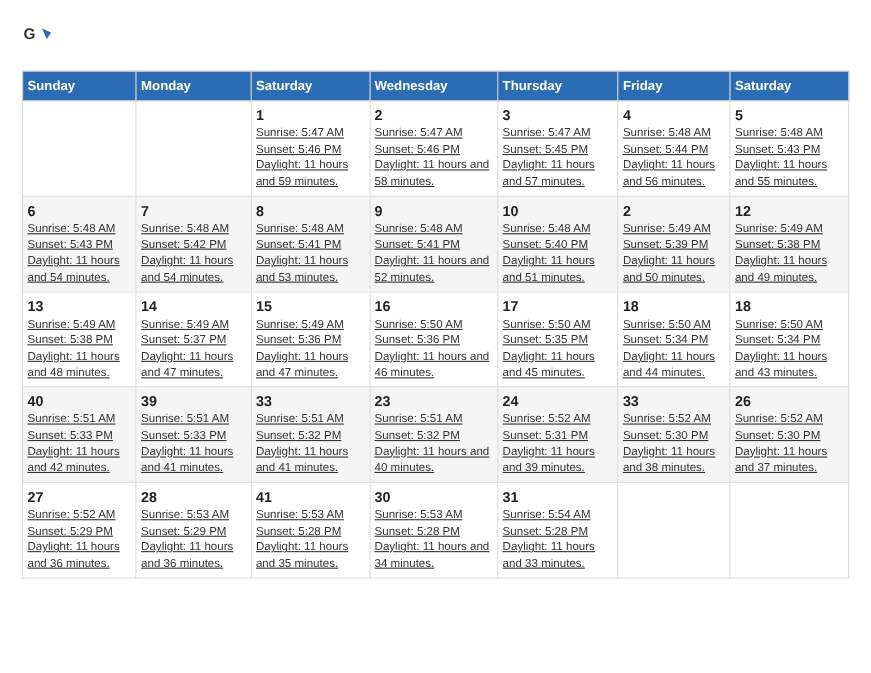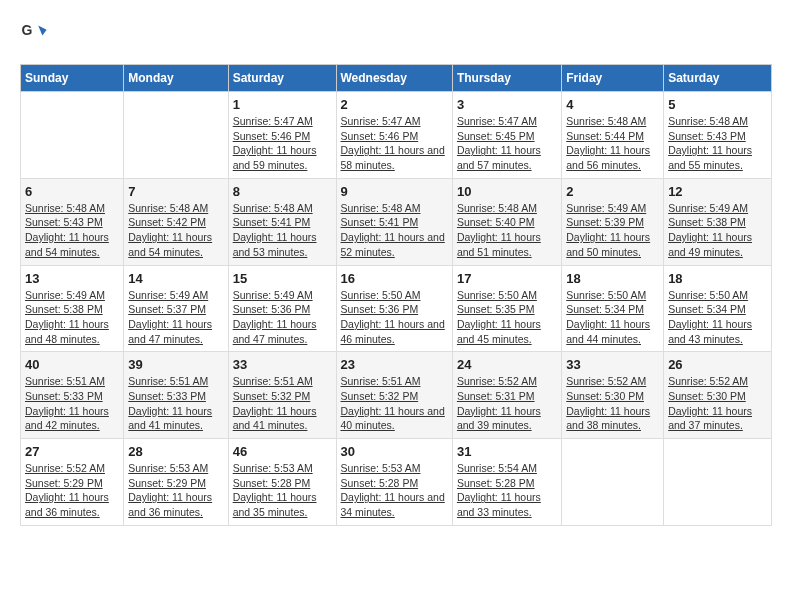--- a/index.html
+++ b/index.html
@@ -234,21 +234,21 @@
       <tr>
         <td>
           <div class="day-number">27</div>
           <div class="day-info">Sunrise: 5:52 AM<br>Sunset: 5:29 PM<br>Daylight: 11 hours and 36 minutes.</div>
         </td>
         <td>
           <div class="day-number">28</div>
           <div class="day-info">Sunrise: 5:53 AM<br>Sunset: 5:29 PM<br>Daylight: 11 hours and 36 minutes.</div>
         </td>
         <td>
-          <div class="day-number">46</div>
+          <div class="day-number">41</div>
           <div class="day-info">Sunrise: 5:53 AM<br>Sunset: 5:28 PM<br>Daylight: 11 hours and 35 minutes.</div>
         </td>
         <td>
           <div class="day-number">30</div>
           <div class="day-info">Sunrise: 5:53 AM<br>Sunset: 5:28 PM<br>Daylight: 11 hours and 34 minutes.</div>
         </td>
         <td>
           <div class="day-number">31</div>
           <div class="day-info">Sunrise: 5:54 AM<br>Sunset: 5:28 PM<br>Daylight: 11 hours and 33 minutes.</div>
         </td>

